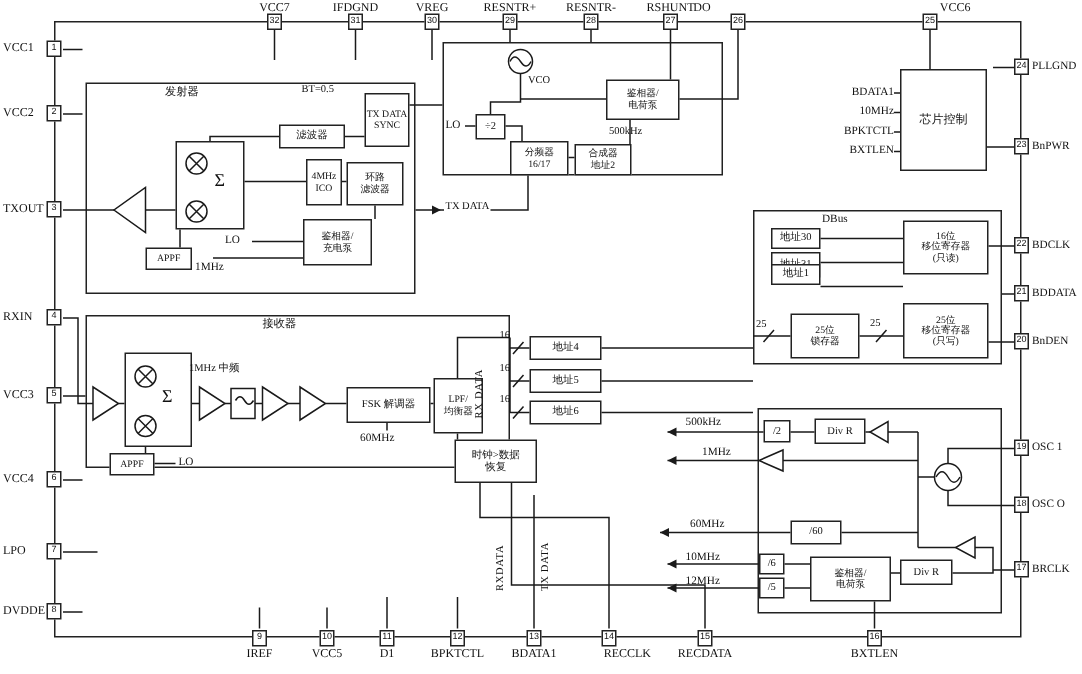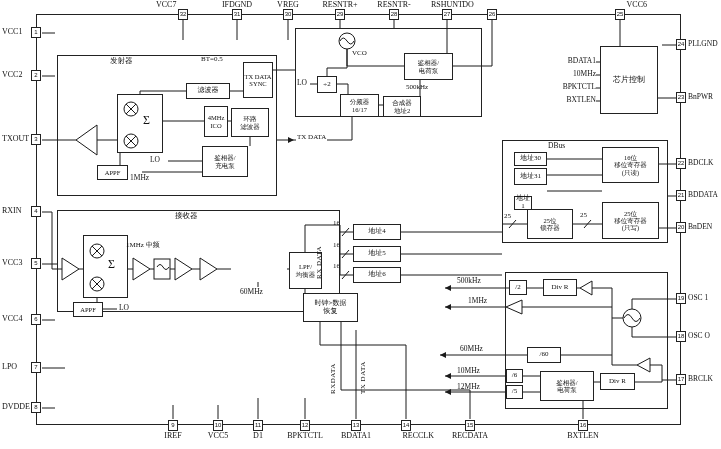--- a/index.html
+++ b/index.html
@@ -26,21 +26,21 @@
 
 <div id="screen">
 
   <div class="outline" style="left:36px;top:14px;width:645px;height:411px"></div>
   <div class="outline" style="left:57px;top:55px;width:220px;height:141px"></div>
   <div class="outline" style="left:295px;top:28px;width:187px;height:89px"></div>
   <div class="outline" style="left:502px;top:140px;width:166px;height:103px"></div>
   <div class="outline" style="left:57px;top:210px;width:283px;height:102px"></div>
   <div class="outline" style="left:505px;top:272px;width:163px;height:137px"></div>
 
-  <div class="pin-lbl" style="left:156px;top:1px;width:54px;text-align:left">VCC7</div>
+  <div class="pin-lbl" style="left:156px;top:1px;width:54px;text-align:center">VCC7</div>
   <div class="pin-box" style="left:178px;top:9px">32</div>
   <div class="pin-lbl" style="left:210px;top:1px;width:54px;text-align:center">IFDGND</div>
   <div class="pin-box" style="left:232px;top:9px">31</div>
   <div class="pin-lbl" style="left:261px;top:1px;width:54px;text-align:center">VREG</div>
   <div class="pin-box" style="left:283px;top:9px">30</div>
   <div class="pin-lbl" style="left:313px;top:1px;width:54px;text-align:center">RESNTR+</div>
   <div class="pin-box" style="left:335px;top:9px">29</div>
   <div class="pin-lbl" style="left:367px;top:1px;width:54px;text-align:center">RESNTR-</div>
   <div class="pin-box" style="left:389px;top:9px">28</div>
   <div class="pin-lbl" style="left:420px;top:1px;width:54px;text-align:center">RSHUNT</div>
@@ -143,21 +143,21 @@
 
   <div class="lbl" style="left:540px;top:57px;width:56px;text-align:right">BDATA1</div>
   <div class="lbl" style="left:540px;top:70px;width:56px;text-align:right">10MHz</div>
   <div class="lbl" style="left:540px;top:83px;width:56px;text-align:right">BPKTCTL</div>
   <div class="lbl" style="left:540px;top:96px;width:56px;text-align:right">BXTLEN</div>
   <div class="box fs8" style="left:600px;top:46px;width:58px;height:68px">芯片控制</div>
 
   <div class="lbl" style="left:548px;top:142px">DBus</div>
   <div class="box" style="left:514px;top:152px;width:33px;height:14px">地址30</div>
   <div class="box" style="left:514px;top:168px;width:33px;height:17px">地址31</div>
-  <div class="box" style="left:514px;top:196px;width:18px;height:14px">地址1</div>
+  <div class="box" style="left:514px;top:176px;width:33px;height:14px">地址1</div>
   <div class="box fs65" style="left:602px;top:147px;width:57px;height:36px">
     <span>16位</span>
     <span>移位寄存器</span>
     <span>(只读)</span>
   </div>
   <div class="box fs65" style="left:527px;top:209px;width:46px;height:30px">
     <span>25位</span>
     <span>锁存器</span>
   </div>
   <div class="box fs65" style="left:602px;top:202px;width:57px;height:37px">
@@ -165,20 +165,21 @@
     <span>移位寄存器</span>
     <span>(只写)</span>
   </div>
   <div class="lbl" style="left:504px;top:213px;font-size:7px">25</div>
   <div class="lbl" style="left:580px;top:212px;font-size:7px">25</div>
 
   <div class="lbl fs8" style="left:175px;top:212px">接收器</div>
   <div class="box" style="left:83px;top:235px;width:45px;height:63px"></div>
   <div class="lbl sigma" style="left:108px;top:258px">Σ</div>
   <div class="lbl" style="left:126px;top:242px;font-size:7px">1MHz 中频</div>
+  <div class="box" style="left:231px;top:258px;width:56px;height:24px">FSK 解调器</div>
   <div class="lbl" style="left:240px;top:288px">60MHz</div>
   <div class="box fs65" style="left:289px;top:252px;width:33px;height:37px">
     <span>LPF/</span>
     <span>均衡器</span>
   </div>
   <div class="lbl vert" style="left:316px;top:227px;height:52px">RX DATA</div>
   <div class="box fs65" style="left:73px;top:302px;width:30px;height:15px">APPF</div>
   <div class="lbl" style="left:119px;top:304px">LO</div>
 
   <div class="box" style="left:353px;top:224px;width:48px;height:16px">地址4</div>

